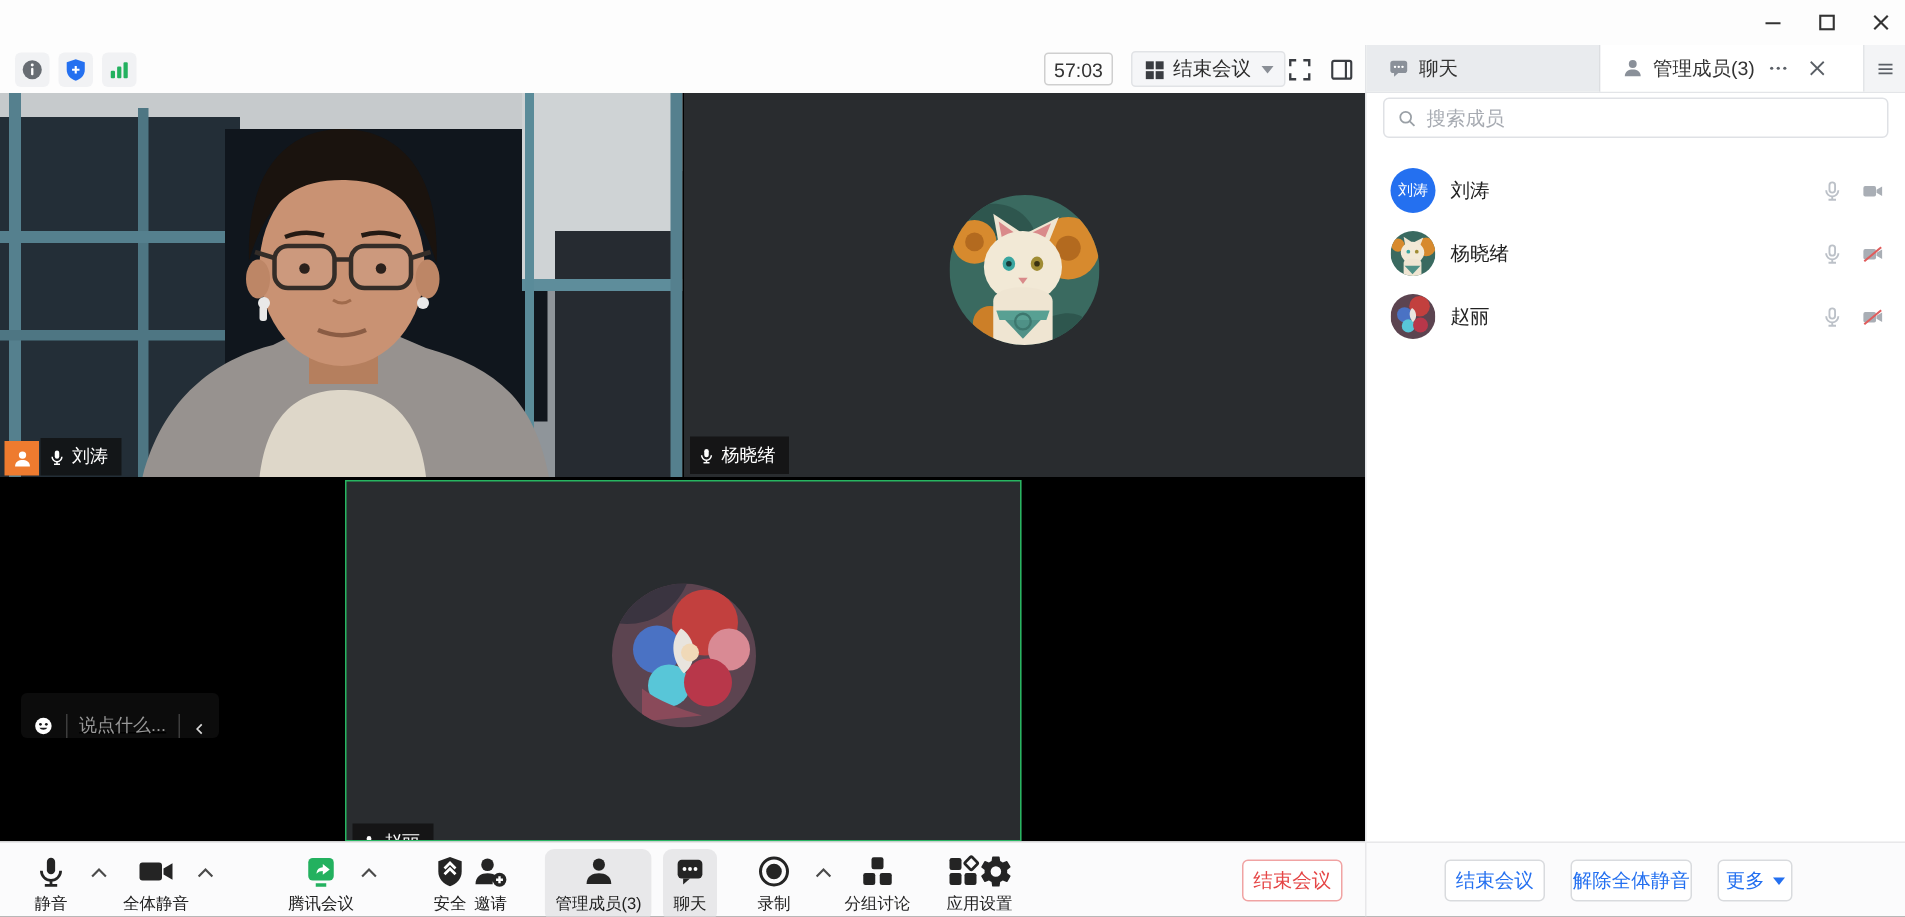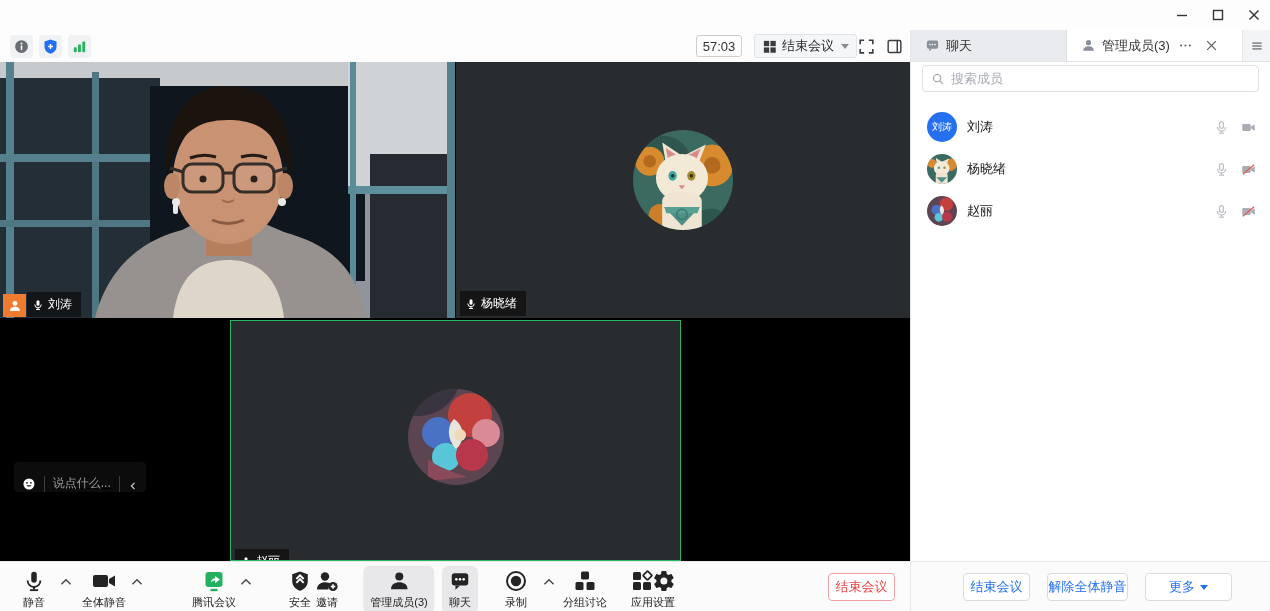--- a/index.html
+++ b/index.html
@@ -536,19 +536,19 @@
 
     <div class="end-btn">结束会议</div>
     <div class="bt-sep"></div>
 
     <div class="blue-btn" style="left:963px; width:67px;">
         <span>结束会议</span>
       </div>
     <div class="blue-btn" style="left:1047px; width:81px;">
         <span>解除全体静音</span>
       </div>
-    <div class="blue-btn" style="left:1145px; width:87px;">
+    <div class="blue-btn" style="left:1145px; width:50px;">
         <span>更多</span>
         <span class="caret-blue"></span>
       </div>
   </div>
 
 </div>
 
 </body></html>

